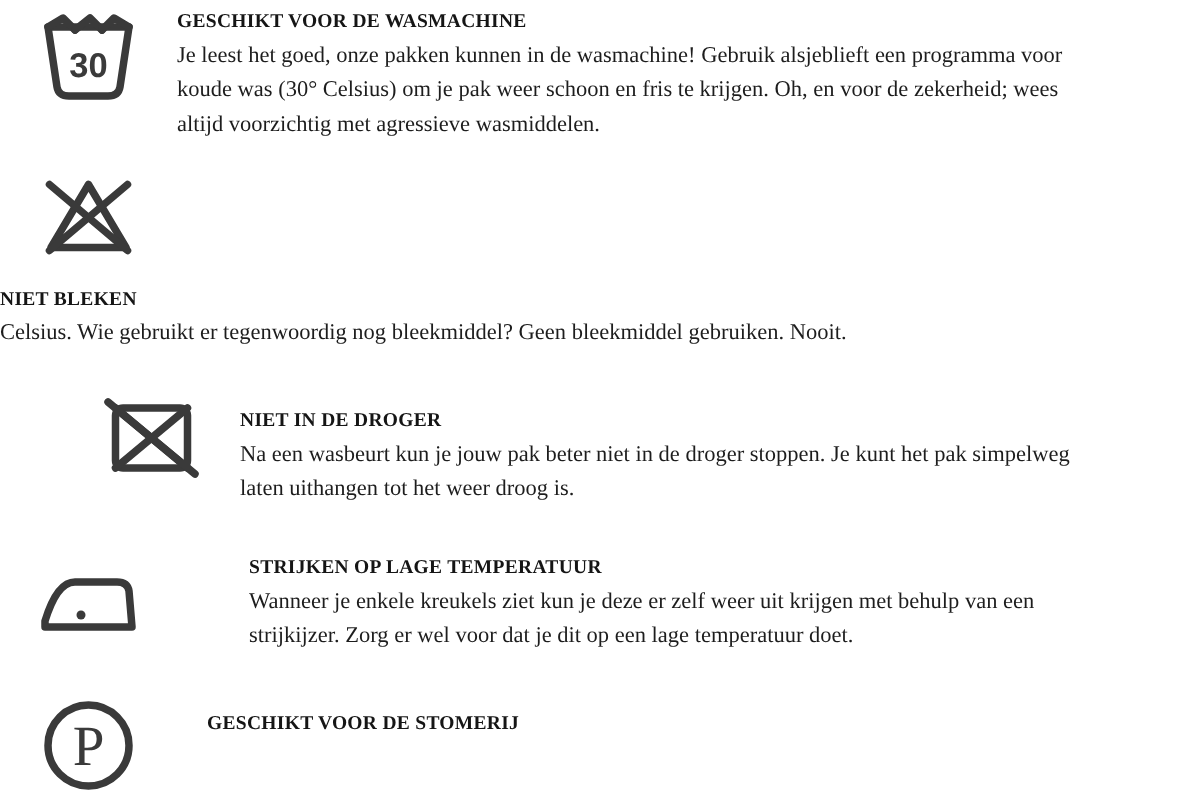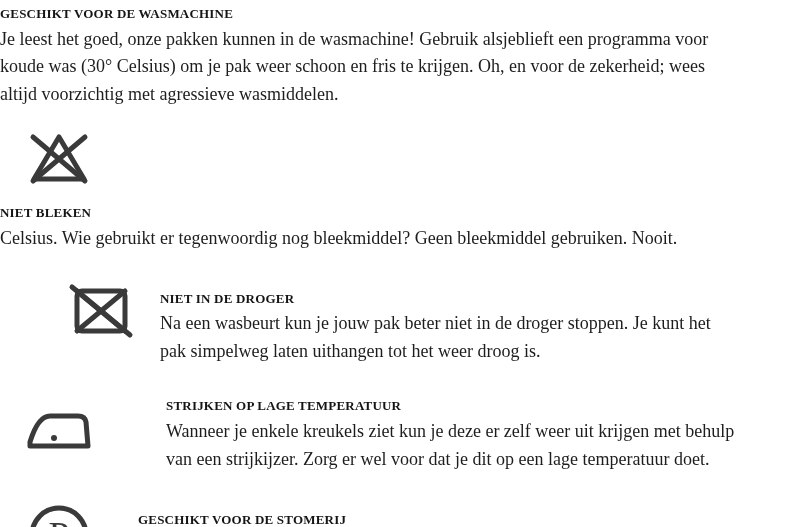--- a/index.html
+++ b/index.html
@@ -41,21 +41,21 @@
     font-family: "Liberation Serif", serif;
     font-weight: bold;
     font-size: 13px;
     letter-spacing: 0.2px;
     color: #151515;
     margin: 0 0 4px 0;
     line-height: 1.2;
   }
   .care-desc {
     font-family: "Liberation Serif", serif;
-    font-size: 18px;
+    font-size: 15px;
     line-height: 1.55;
     color: #1d1d1d;
     margin: 0;
   }
   
   .row-0 { margin-top: 0px; }
   .row-0 .icon-cell { padding-top: 2px; }
   .row-1 { margin-top: 22px; flex-direction: column; }
   .row-1 .icon-cell { padding-top: 0px; }
   .row-1 .text-cell { padding-top: 18px; }
@@ -68,20 +68,29 @@
   .row-4 { margin-top: 30px; }
   .row-4 .icon-cell { padding-top: 0px; }
   .row-4 .text-cell { padding-top: 8px; margin-left: 20px; }
 </style>
 </head>
 <body>
 
 <div class="care-list">
 
   <div class="care-row row-0">
+    <div class="icon-cell">
+      <svg width="66" height="60" viewBox="0 0 66 60" aria-hidden="true">
+        <path d="M6 10 L60 10 L54 50 Q53 56 46 56 L20 56 Q13 56 12 50 Z" fill="none" stroke="#3a3a3a" stroke-width="5" stroke-linejoin="round"></path>
+        <path d="M6 10 L16 4 L24 12" fill="none" stroke="#3a3a3a" stroke-width="5" stroke-linejoin="round" stroke-linecap="round"></path>
+        <path d="M24 12 L34 4 L42 12" fill="none" stroke="#3a3a3a" stroke-width="5" stroke-linejoin="round" stroke-linecap="round"></path>
+        <path d="M42 12 L50 4 L60 10" fill="none" stroke="#3a3a3a" stroke-width="5" stroke-linejoin="round" stroke-linecap="round"></path>
+        <text x="33" y="43" text-anchor="middle" font-family="Liberation Sans, sans-serif" font-size="23" font-weight="bold" fill="#3a3a3a">30</text>
+      </svg>
+    </div>
     <div class="text-cell">
       <div class="care-title">GESCHIKT VOOR DE WASMACHINE</div>
       <div class="care-desc">Je leest het goed, onze pakken kunnen in de wasmachine! Gebruik alsjeblieft een programma voor koude was (30° Celsius) om je pak weer schoon en fris te krijgen. Oh, en voor de zekerheid; wees altijd voorzichtig met agressieve wasmiddelen.</div>
     </div>
   </div>
 
   <div class="care-row row-1">
     <div class="icon-cell">
       <svg width="66" height="56" viewBox="0 0 66 56" aria-hidden="true">
         <path d="M33 6 L58 48 L8 48 Z" fill="none" stroke="#3a3a3a" stroke-width="5" stroke-linejoin="round"></path>

